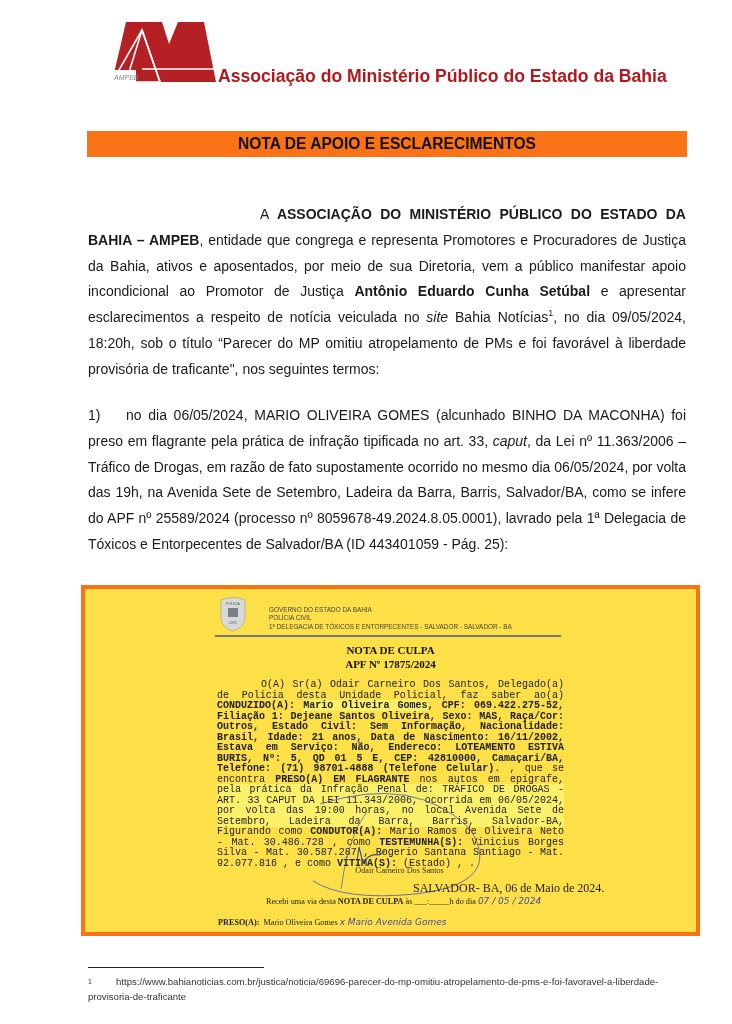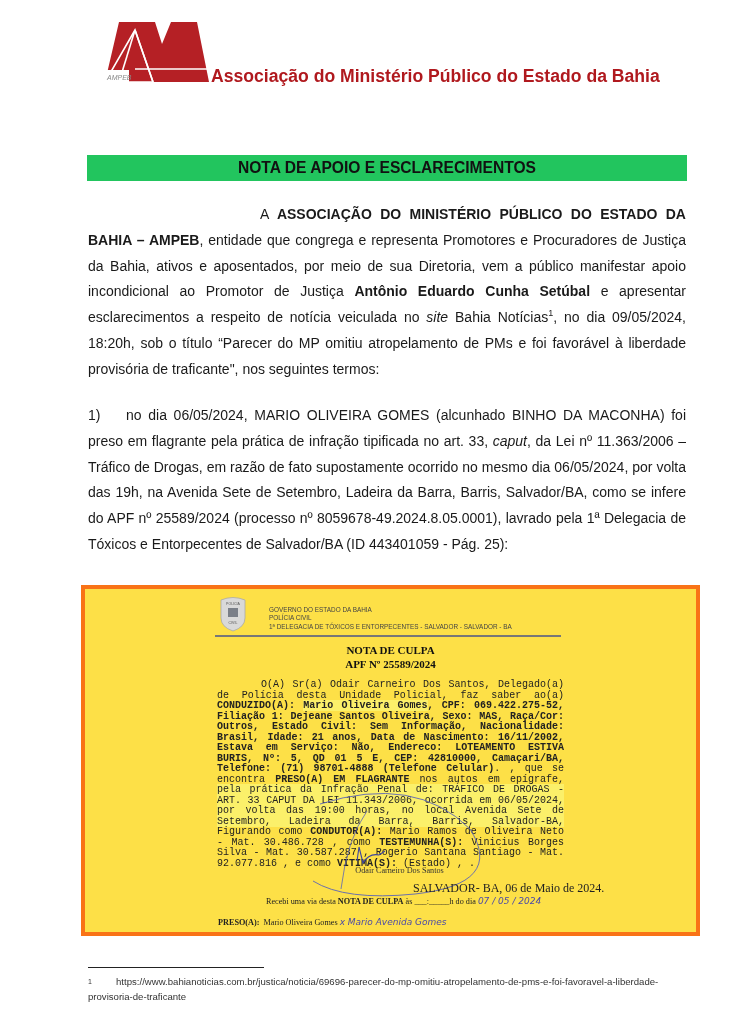--- a/index.html
+++ b/index.html
@@ -1,22 +1,22 @@
 <!DOCTYPE html>
 <html><head>
 <meta charset="utf-8">
 <style>
   html, body { margin:0; padding:0; background:#ffffff; }
   body { width:732px; height:1024px; position:relative; overflow:hidden; font-family:"Liberation Sans", sans-serif; color:#1a1a1a; }
 
-  .header { position:absolute; left:105px; top:22px; width:600px; height:70px; }
+  .header { position:absolute; left:112px; top:22px; width:600px; height:70px; }
   .logo { position:absolute; left:0; top:0; width:105px; height:64px; }
   .org-name { position:absolute; left:106px; top:44px; font-size:17.6px; font-weight:bold; color:#b0191e; white-space:nowrap; letter-spacing:0px; }
 
-  .title-bar { position:absolute; left:87px; top:131px; width:600px; height:26px; background:#22c55e; text-align:center;margin-top:24px; }
+  .title-bar { position:absolute; left:87px; top:131px; width:600px; height:26px; background:#f97316; text-align:center; }
   .title-bar span { font-size:15.6px; font-weight:bold; line-height:26px; color:#111; }
 
   .body-text { position:absolute; left:88px; width:598px; font-size:14px; line-height:25.8px; text-align:justify; color:#1a1a1a; }
   .p1 { top:202px; text-indent:172px; }
   .p2 { top:403px; }
   .p2 .num { display:inline-block; width:38px; }
   .body-text b { font-weight:bold; }
   .body-text i { font-style:italic; }
   sup { font-size:9px; line-height:0; }
 
@@ -74,21 +74,21 @@
     <text x="15" y="9" font-size="3.5" text-anchor="middle" fill="#555" font-family="Liberation Sans, sans-serif">POLÍCIA</text>
     <text x="15" y="28" font-size="3.5" text-anchor="middle" fill="#555" font-family="Liberation Sans, sans-serif">CIVIL</text>
   </svg>
   <div class="ev-gov">
     <div>GOVERNO DO ESTADO DA BAHIA</div>
     <div>POLÍCIA CIVIL</div>
     <div>1ª DELEGACIA DE TÓXICOS E ENTORPECENTES - SALVADOR - SALVADOR - BA</div>
   </div>
   <div class="ev-rule"></div>
   <div class="ev-title ev-t1">NOTA DE CULPA</div>
-  <div class="ev-title ev-t2">APF Nº 25589/2024</div>
+  <div class="ev-title ev-t2">APF Nº 17875/2024</div>
 
   <div class="ev-body"><span class="ind"></span><span>O(A) Sr(a) Odair Carneiro Dos Santos, Delegado(a) de Polícia desta Unidade Policial, faz saber ao(a) </span><b>CONDUZIDO(A):</b> <b class="hl">Mario Oliveira Gomes</b><b>, CPF: 069.422.275-52, Filiação 1: Dejeane Santos Oliveira, Sexo: MAS, Raça/Cor: Outros, Estado Civil: Sem Informação, Nacionalidade: Brasil, Idade: 21 anos, Data de Nascimento: 16/11/2002, Estava em Serviço: Não, Endereco: LOTEAMENTO ESTIVA BURIS, Nº: 5, QD 01 5 E, CEP: 42810000, Camaçari/BA, Telefone: (71) 98701-4888 (Telefone Celular)</b><span>. , que se encontra </span><b>PRESO(A) EM FLAGRANTE</b><span> nos autos em epígrafe, </span><span class="hl">pela prática da Infração Penal de: TRÁFICO DE DROGAS - ART. 33 CAPUT DA LEI 11.343/2006, ocorrida em 06/05/2024, por volta das 19:00 horas, no local Avenida Sete de Setembro, Ladeira da Barra, Barris, Salvador-BA,</span><span> Figurando como </span><b>CONDUTOR(A):</b><span> Mario Ramos de Oliveira Neto - Mat. 30.486.728 , como </span><b>TESTEMUNHA(S):</b><span> Vinicius Borges Silva - Mat. 30.587.287 , Rogerio Santana Santiago - Mat. 92.077.816 , e como </span><b>VÍTIMA(S):</b><span> (Estado) , .</span></div>
 
   <svg class="ev-svg" viewBox="0 0 611 343">
     <path d="M235,215 Q330,185 385,240 Q420,295 330,305 Q260,312 228,292" fill="none" stroke="#5a63b8" stroke-width="0.9"></path>
     <path d="M256,300 Q262,250 282,222" fill="none" stroke="#5a63b8" stroke-width="0.8"></path>
     <path d="M272,272 L274,258 L278,274 Q284,264 294,266 L300,262" fill="none" stroke="#3b44a0" stroke-width="1.1"></path>
   </svg>
 
   <div class="ev-date">SALVADOR- BA, 06 de Maio de 2024.</div>

